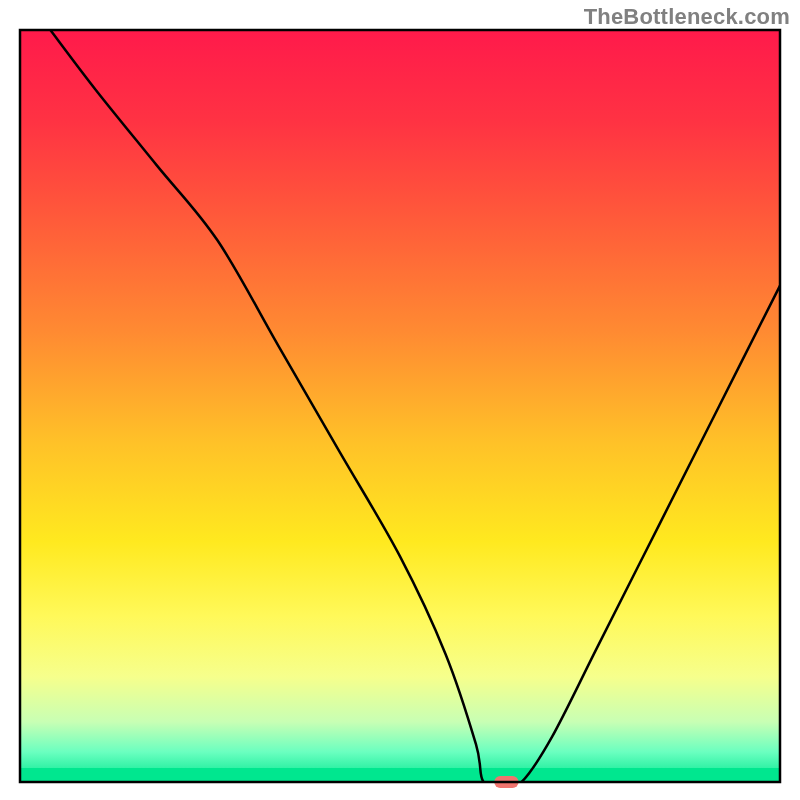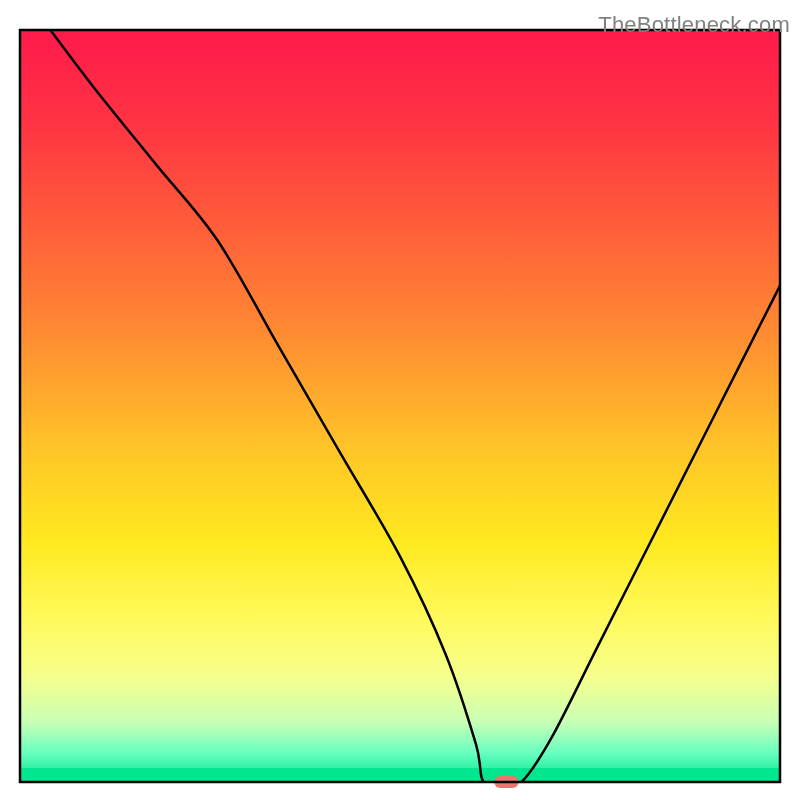--- a/index.html
+++ b/index.html
@@ -11,24 +11,24 @@
     background: #ffffff;
     font-family: Arial, Helvetica, sans-serif;
   }
   .chart-wrap {
     position: relative;
     width: 800px;
     height: 800px;
   }
   .watermark {
     position: absolute;
-    top: 12px;
+    top: 4px;
     right: 10px;
     font-size: 22px;
-    font-weight: 400;
+    font-weight: 700;
     color: #808080;
     letter-spacing: 0.2px;
     user-select: none;
   }
   svg { display: block; }
 </style>
 </head>
 <body>
 
 <div class="chart-wrap">

